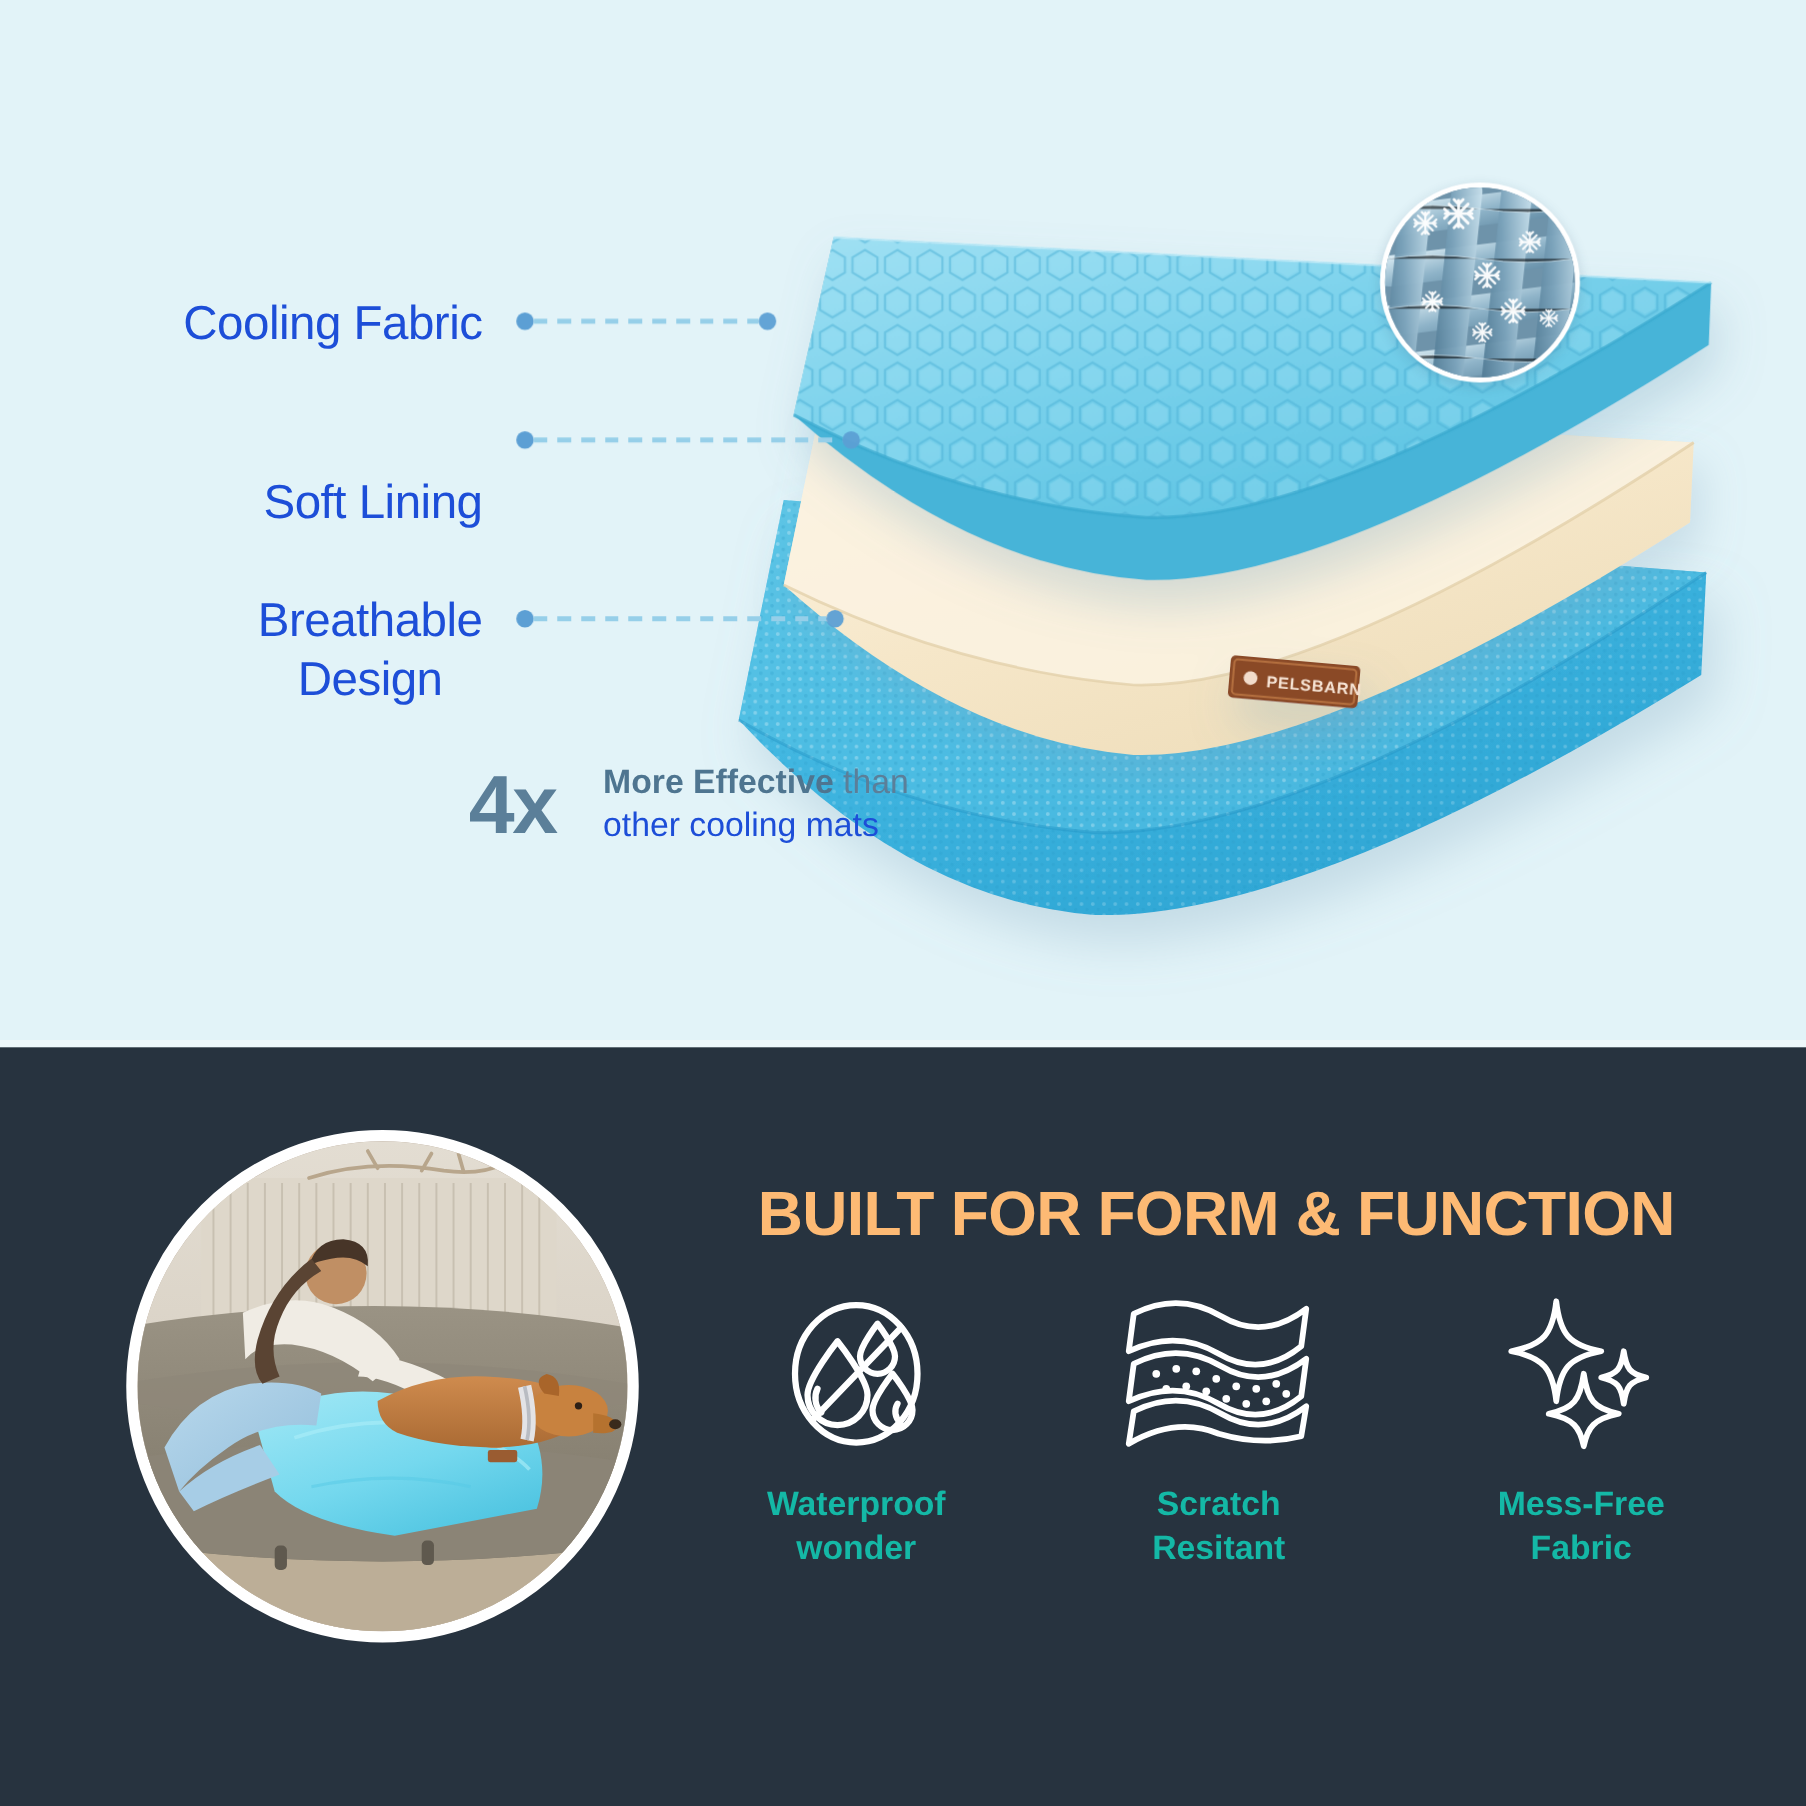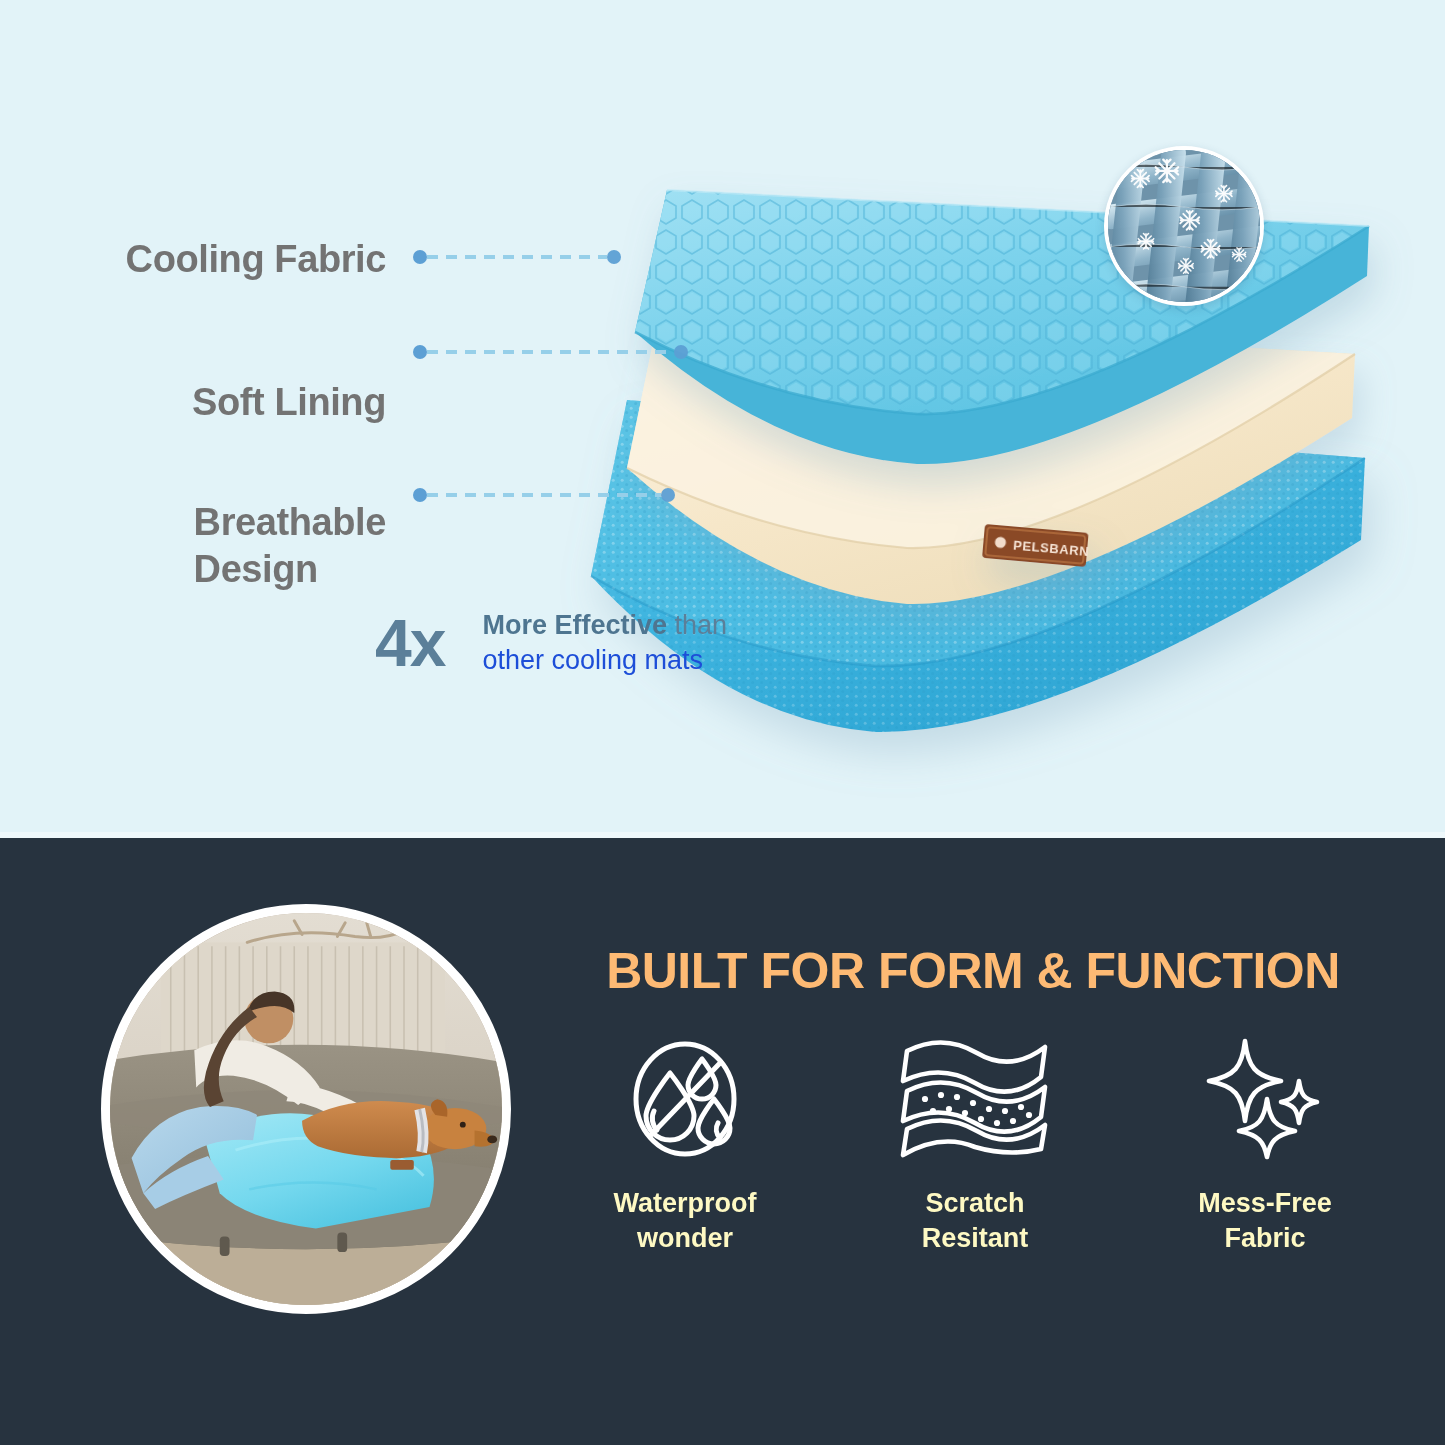--- a/index.html
+++ b/index.html
@@ -18,31 +18,31 @@
     overflow:hidden;
   }
   .top-section::after{
     content:""; position:absolute; left:0; bottom:0; width:100%; height:6px;
     background:#eef8fb;
   }
 
   
   .label {
     position:absolute;
-    color:#737373;
-    font-weight:700;
+    color:#1d4ed8;
+    font-weight:400;
     font-size:38px;
     letter-spacing:-0.4px;
     line-height:1.23;
-    text-align:left;
+    text-align:center;
     white-space:pre-line;
   }
   #label-cooling { right:1059px; top:236px; }
   #label-soft    { right:1059px; top:331px;margin-top:48px; }
-  #label-breath  { right:1059px; top:474px;margin-top:25px; }
+  #label-breath  { right:1059px; top:474px; }
 
   
   .connector { position:absolute; height:14px; display:flex; align-items:center; }
   .connector .dash {
     flex:1; height:4px;
     background-image:repeating-linear-gradient(to right,#96cfe9 0 11px, rgba(0,0,0,0) 11px 19px);
   }
   .connector .dot {
     width:14px; height:14px; border-radius:50%; background:#5c9fd4; flex:0 0 auto;
   }
@@ -102,21 +102,21 @@
   }
 
   .features {
     position:absolute; left:560px; top:196px; width:830px;
     display:flex; justify-content:space-between;
   }
   .feature { width:250px; display:flex; flex-direction:column; align-items:center; }
   .feature .icon { height:130px; display:flex; align-items:center; justify-content:center; }
   .feature .icon svg { display:block; }
   .feature .cap {
-    margin-top:22px; color:#fef9c3;
+    margin-top:22px; color:#14b8a6;
     font-size:27px; font-weight:700; line-height:1.3;
     text-align:center; white-space:pre-line;
   }
 </style>
 </head>
 <body>
 
 <div class="page">
 
   <section class="top-section">

